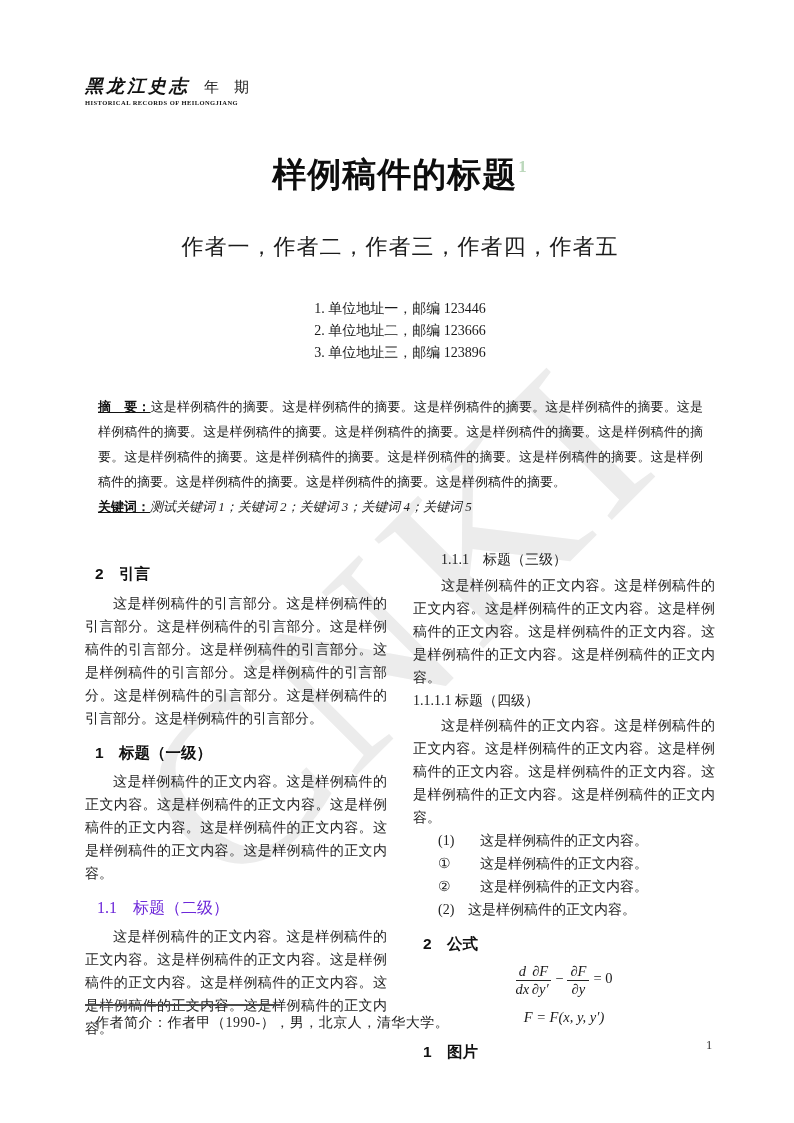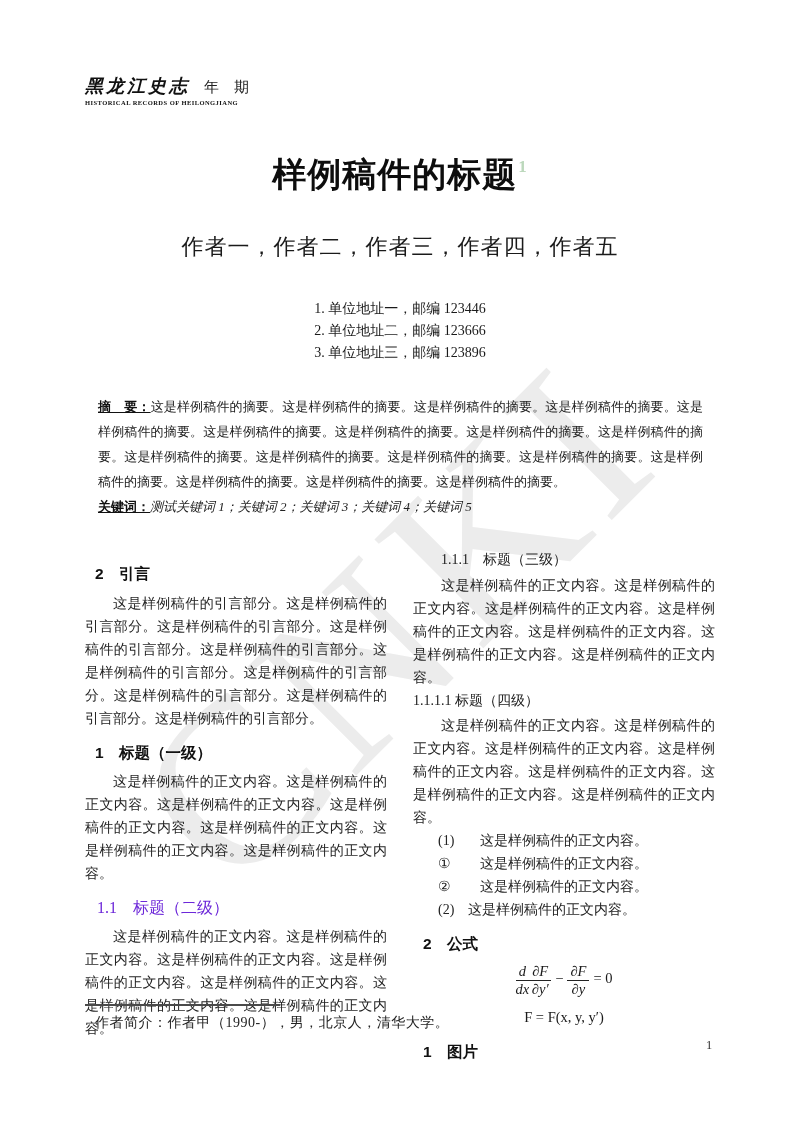--- a/index.html
+++ b/index.html
@@ -82,21 +82,21 @@
     text-align:center;font-size:14.5px;color:#1a1a1a;margin-top:10px;
   }
   .formula .frac{
     display:inline-block;vertical-align:-11px;text-align:center;
     font-style:italic;line-height:15px;
   }
   .formula .fr-top{display:block;border-bottom:1px solid #222;padding:0 3px 1px;}
   .formula .fr-bot{display:block;padding-top:1px;}
   .formula .op{margin:0 4px;}
   .formula .rhs{margin-left:4px;}
-  .formula2{text-align:center;font-size:14.5px;color:#1a1a1a;margin-top:9px;}
+  .formula2{text-align:center;font-size:14.5px;font-style:italic;color:#1a1a1a;margin-top:9px;}
   
   .footnote-area{position:absolute;left:85px;top:1004px;z-index:1;}
   .footnote-rule{width:195px;border-top:2px solid #4a4a4a;}
   .footnote-text{margin-top:8px;padding-left:10px;font-size:14px;color:#222;letter-spacing:0.5px;}
   .page-number{position:absolute;left:706px;top:1038px;font-size:12.5px;color:#333;z-index:1;}
 </style>
 </head>
 <body>
 
 <div class="page">

